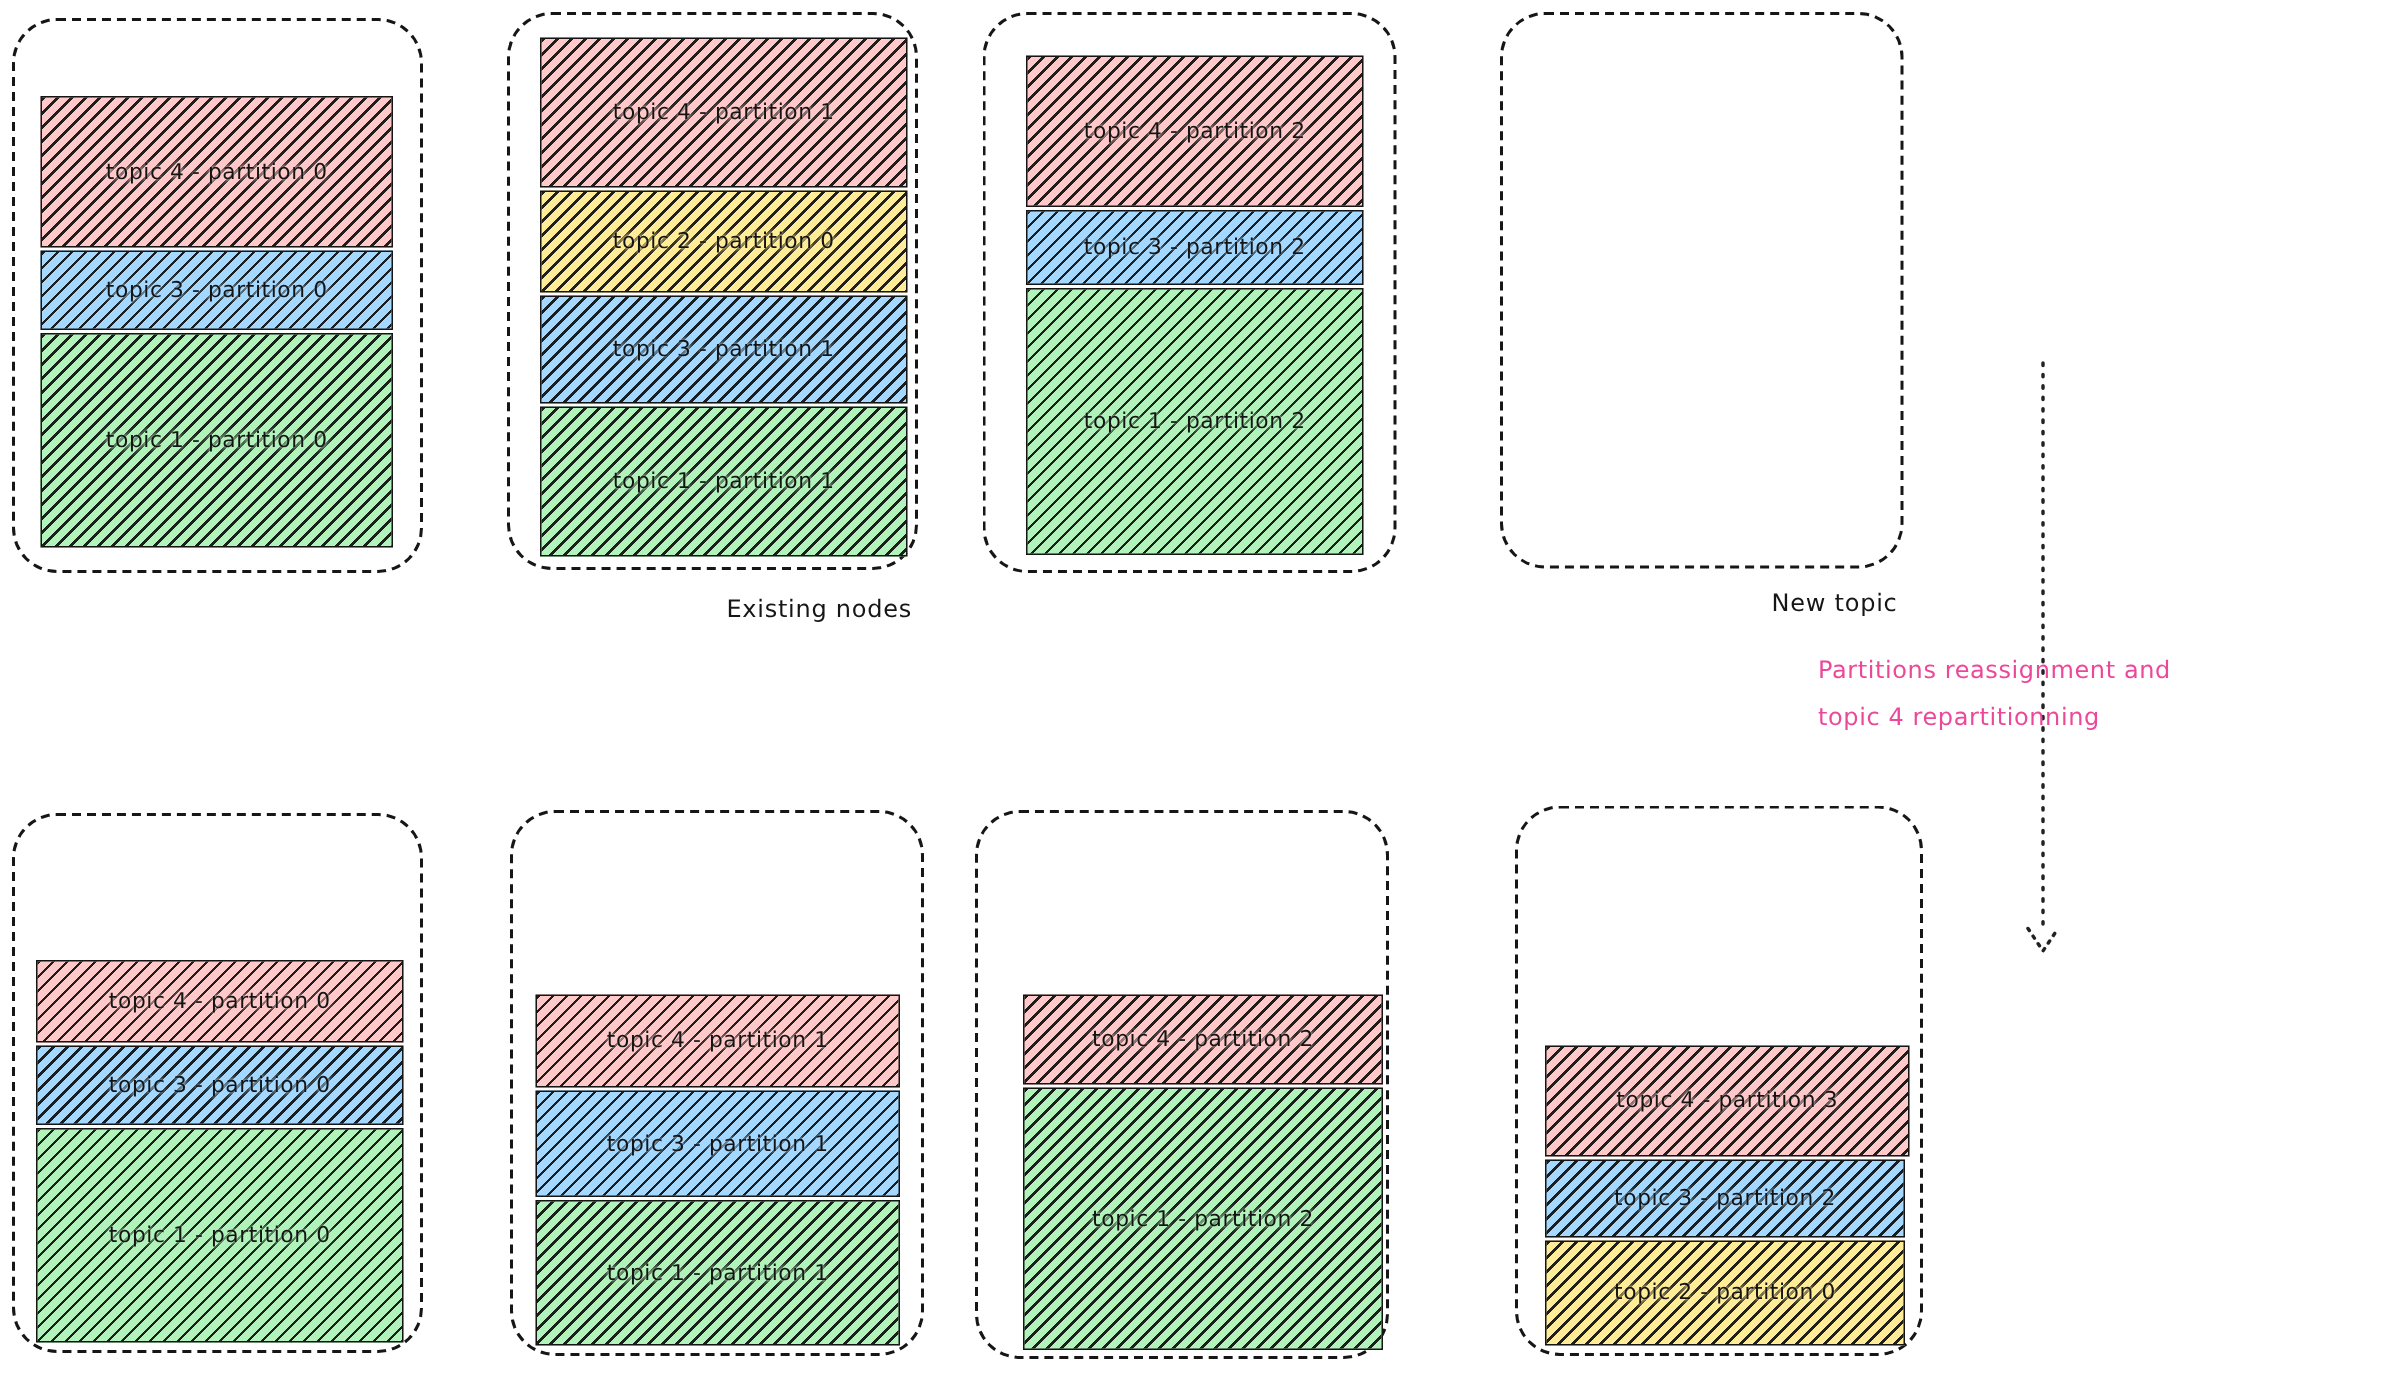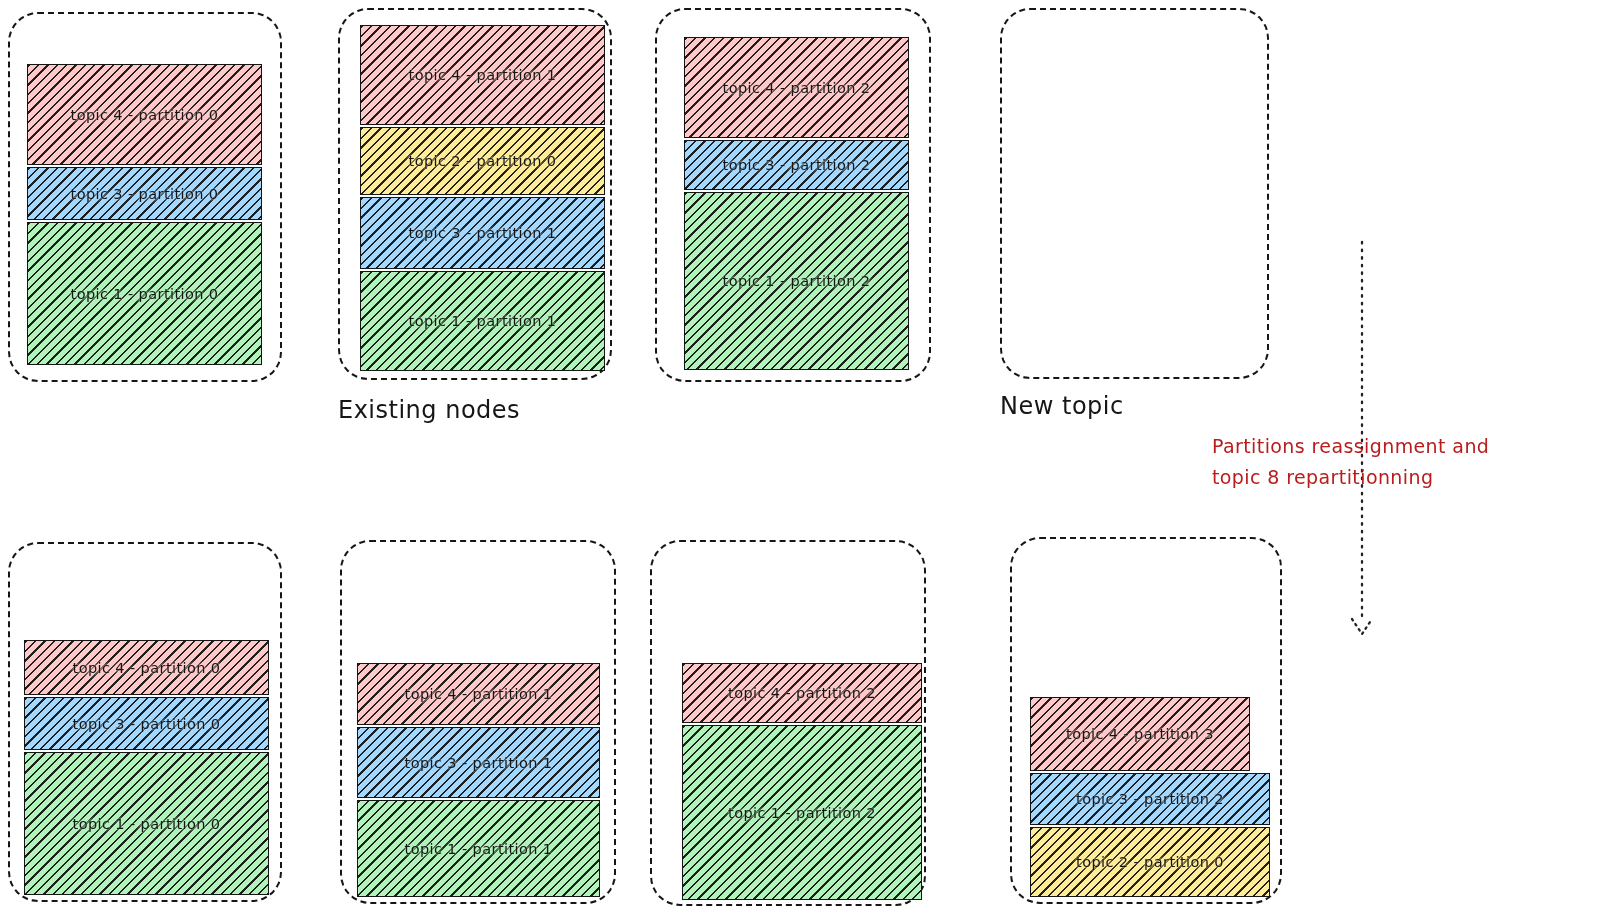--- a/index.html
+++ b/index.html
@@ -14,25 +14,25 @@
     position:absolute;border:1.6px solid #151515;box-sizing:border-box;
     display:flex;align-items:center;justify-content:center;text-align:center;
     background-color:var(--fill,#eee);
     background-image:repeating-linear-gradient(135deg,
       rgba(16,16,16,.93) 0px, rgba(16,16,16,.93) 1.7px,
       transparent 1.7px, transparent 6.6px);
     font-size:14.5px;font-weight:500;color:#141414;letter-spacing:.4px;
     text-shadow:0 0 2px var(--fill,#fff),0 0 5px var(--fill,#fff),0 0 8px var(--fill,#fff);
   }
   .node-caption{
-    position:absolute;text-align:left;font-size:24px;letter-spacing:.5px;color:#161616;
+    position:absolute;text-align:right;font-size:16px;letter-spacing:.5px;color:#161616;
   }
   .annotation{
-    position:absolute;left:1212px;top:431px;font-size:19px;line-height:31px;
-    letter-spacing:.4px;color:#b91c1c;white-space:nowrap;
+    position:absolute;left:1212px;top:431px;font-size:16px;line-height:31px;
+    letter-spacing:.4px;color:#ec4899;white-space:nowrap;
   }
   .arrow-layer{position:absolute;left:0;top:0;width:1600px;height:924px;pointer-events:none;}
 </style>
 </head>
 <body>
 
 <div id="canvas">
 
   <div class="node-box" style="left:8px;top:12px;width:270px;height:366px;">
     <div class="partition" style="left: 17px; top: 50px; width: 235px; height: 101px; --fill: #ffc9c9;">topic 4 - partition 0</div>
@@ -58,39 +58,39 @@
   <div class="node-caption" style="left:338px;top:396px;width:270px;">Existing nodes</div>
   <div class="node-caption" style="left:1000px;top:392px;width:265px;">New topic</div>
 
   <svg class="arrow-layer" viewBox="0 0 1600 924" xmlns="http://www.w3.org/2000/svg">
     <line x1="1362" y1="242" x2="1362" y2="618" stroke="#222" stroke-width="2.3" stroke-linecap="round" stroke-dasharray="1.6 6"></line>
     <path d="M1352 619 L1362 634 L1372 619" fill="none" stroke="#222" stroke-width="2.3" stroke-linecap="round" stroke-dasharray="1.6 4.5"></path>
   </svg>
 
   <div class="annotation">
     <div>Partitions reassignment and</div>
-    <div>topic 8 repartitionning</div>
+    <div>topic 4 repartitionning</div>
   </div>
 
   <div class="node-box" style="left:8px;top:542px;width:270px;height:356px;">
     <div class="partition" style="left: 14px; top: 96px; width: 245px; height: 55px; --fill: #ffc9c9;">topic 4 - partition 0</div>
     <div class="partition" style="left: 14px; top: 153px; width: 245px; height: 53px; --fill: #a5d8ff;">topic 3 - partition 0</div>
     <div class="partition" style="left: 14px; top: 208px; width: 245px; height: 143px; --fill: #b2f2bb;">topic 1 - partition 0</div>
   </div>
 
   <div class="node-box" style="left:340px;top:540px;width:272px;height:360px;">
     <div class="partition" style="left: 15px; top: 121px; width: 243px; height: 62px; --fill: #ffc9c9;">topic 4 - partition 1</div>
     <div class="partition" style="left: 15px; top: 185px; width: 243px; height: 71px; --fill: #a5d8ff;">topic 3 - partition 1</div>
     <div class="partition" style="left: 15px; top: 258px; width: 243px; height: 97px; --fill: #b2f2bb;">topic 1 - partition 1</div>
   </div>
 
   <div class="node-box" style="left:650px;top:540px;width:272px;height:362px;">
     <div class="partition" style="left: 30px; top: 121px; width: 240px; height: 60px; --fill: #ffc9c9;">topic 4 - partition 2</div>
     <div class="partition" style="left: 30px; top: 183px; width: 240px; height: 175px; --fill: #b2f2bb;">topic 1 - partition 2</div>
   </div>
 
   <div class="node-box" style="left:1010px;top:537px;width:268px;height:363px;">
-    <div class="partition" style="left: 18px; top: 158px; width: 220px; height: 74px; --fill: #ffc9c9;">topic 4 - partition 3</div>
+    <div class="partition" style="left: 18px; top: 158px; width: 243px; height: 74px; --fill: #ffc9c9;">topic 4 - partition 3</div>
     <div class="partition" style="left: 18px; top: 234px; width: 240px; height: 52px; --fill: #a5d8ff;">topic 3 - partition 2</div>
     <div class="partition" style="left: 18px; top: 288px; width: 240px; height: 70px; --fill: #ffec99;">topic 2 - partition 0</div>
   </div>
 
 </div>
 
 </body></html>

